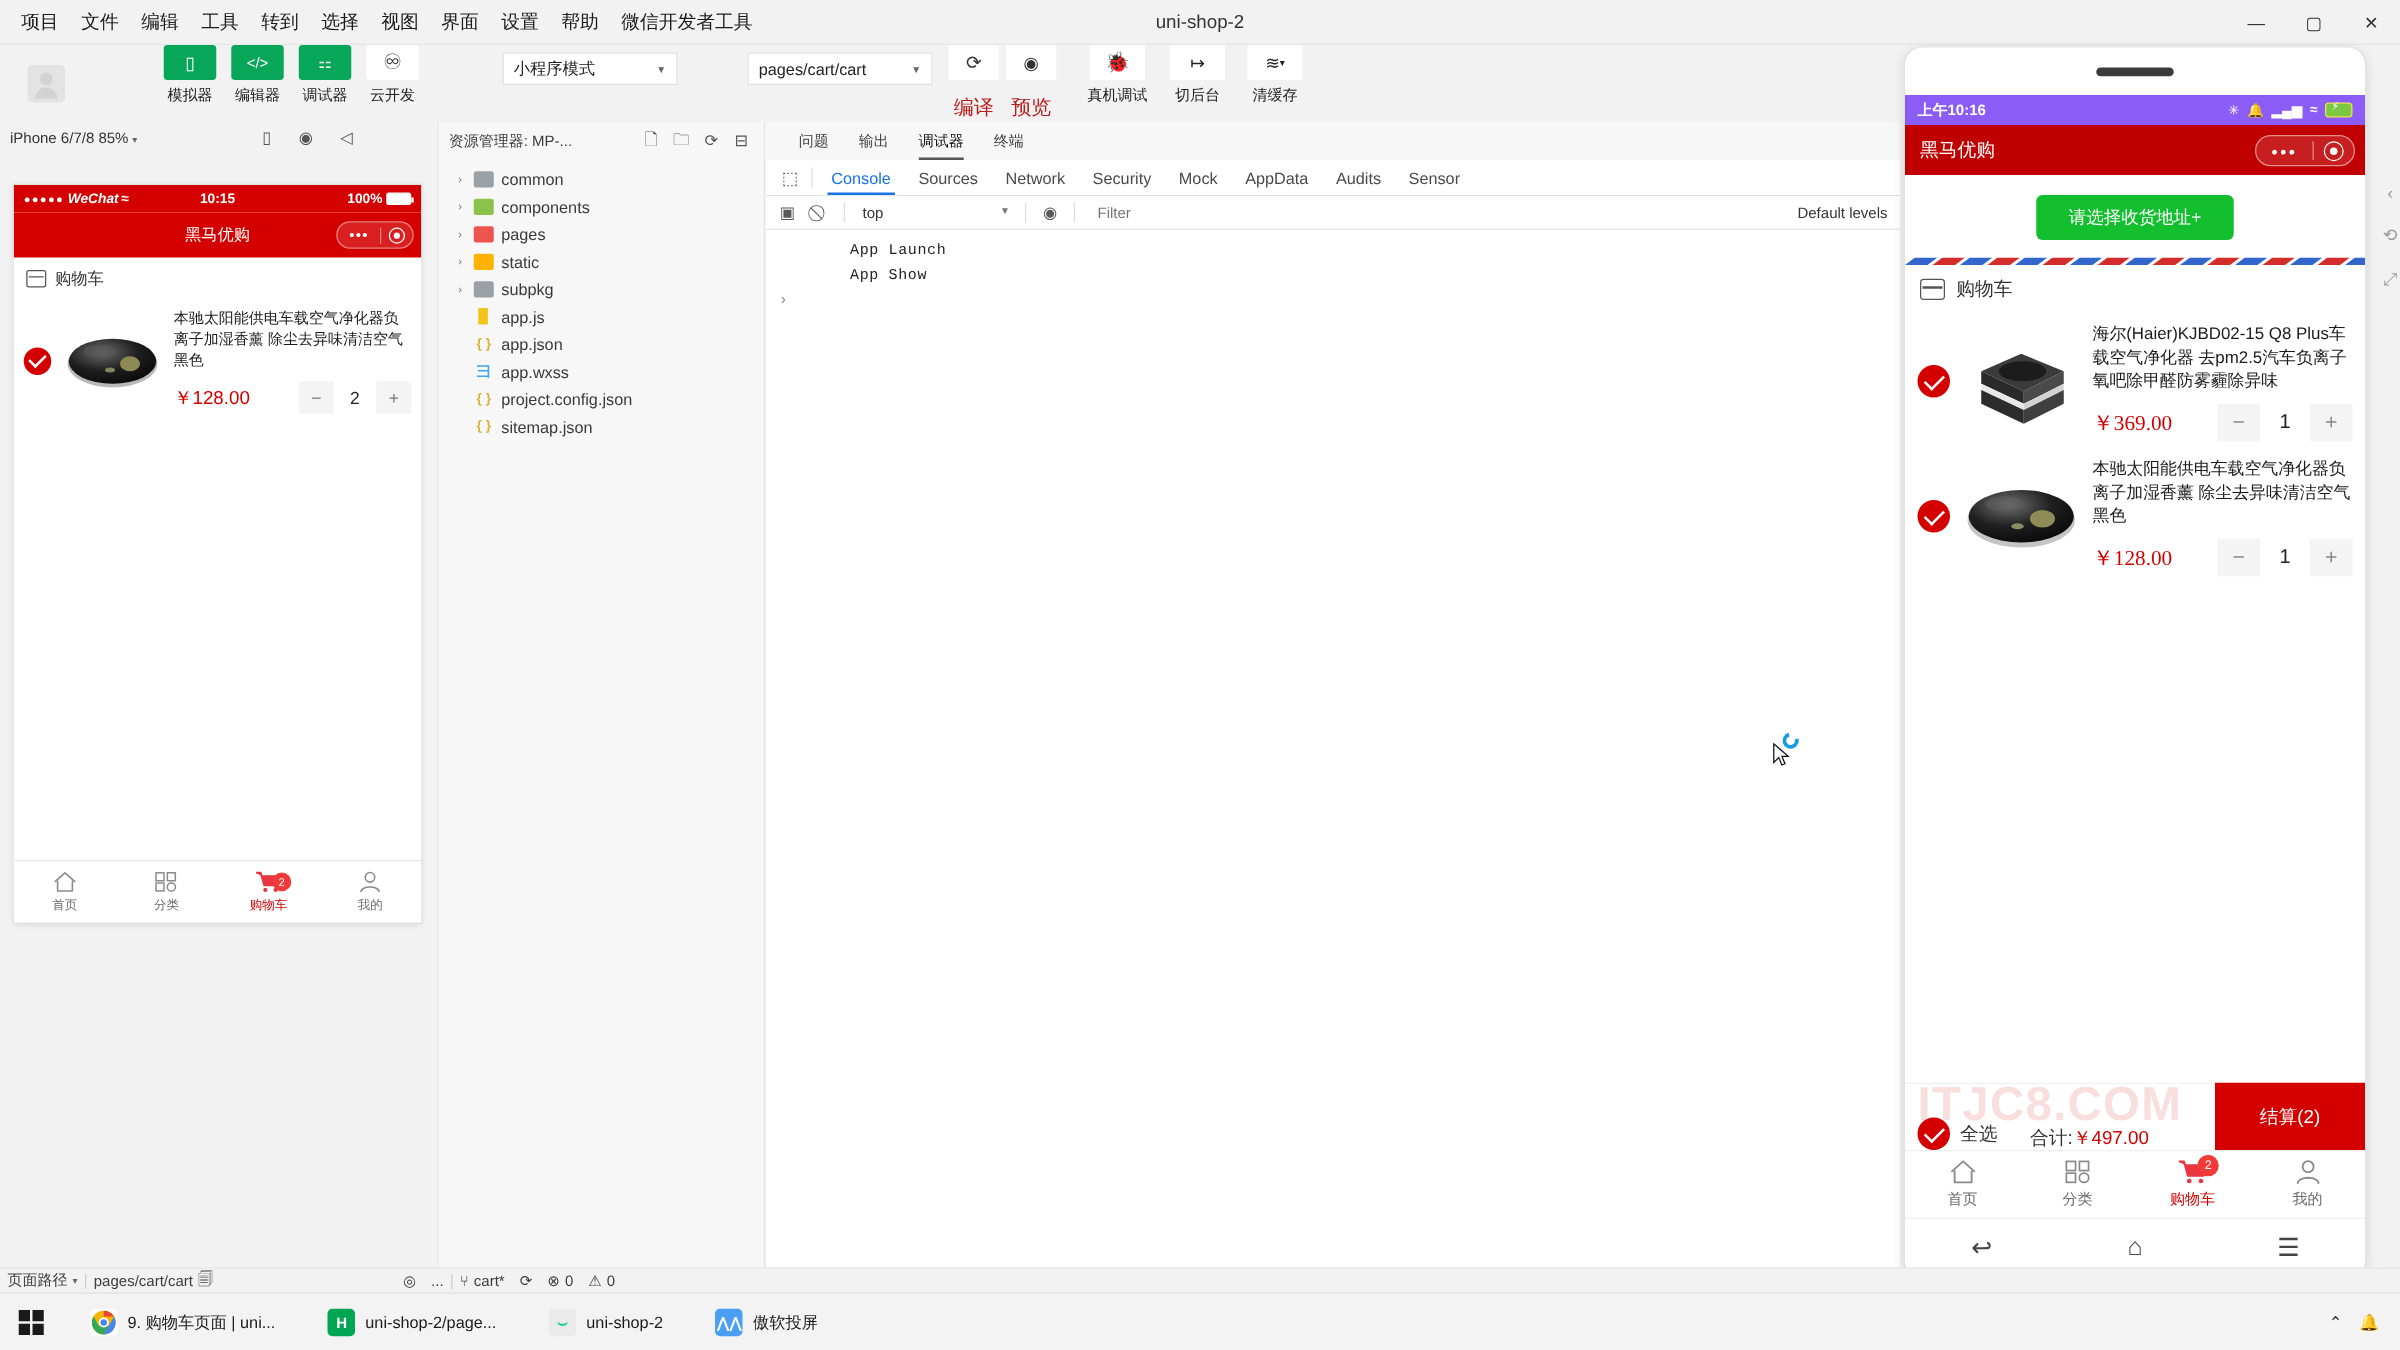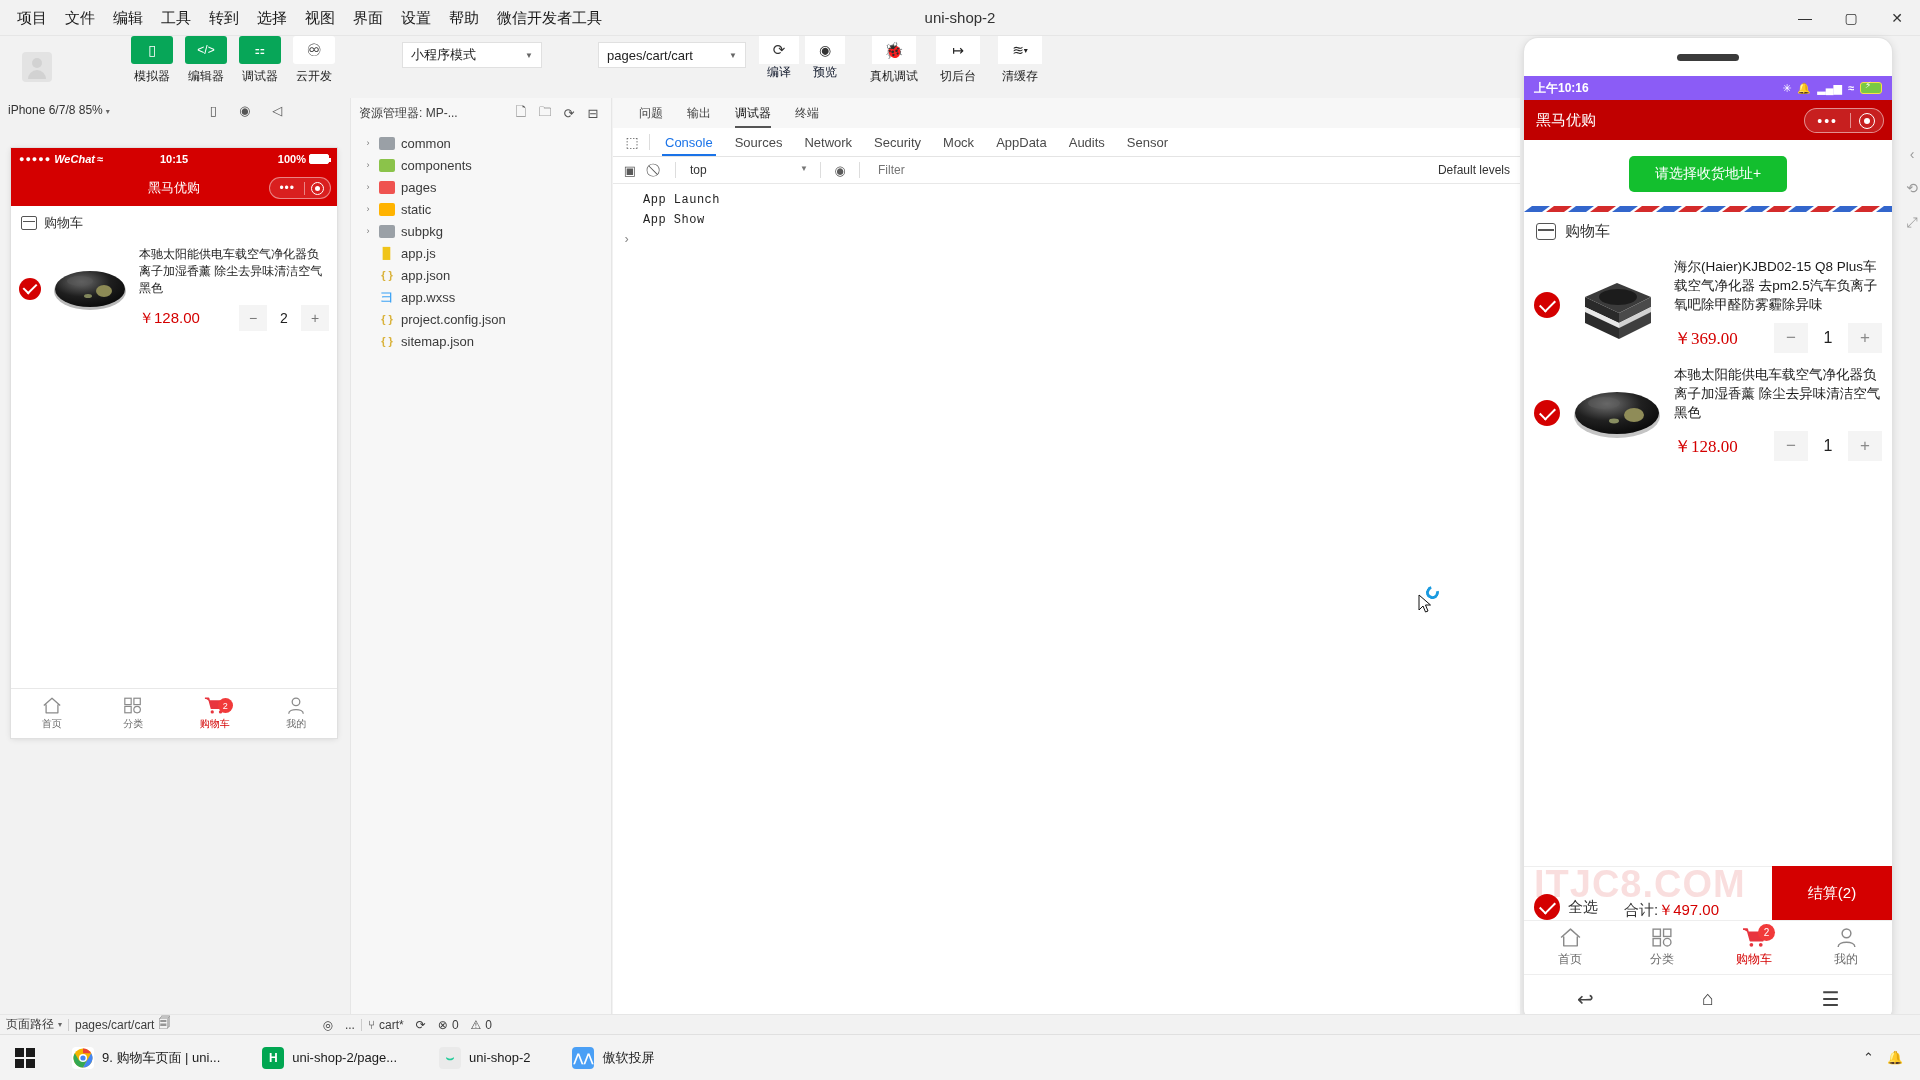--- a/index.html
+++ b/index.html
@@ -77,21 +77,21 @@
     padding: 0 8px; font-size: 13px; color: #222; position: relative;
   }
   .page-select .caret { position: absolute; right: 8px; font-size: 8px; color: #666; }
 
   .tgroup2 { display: flex; margin-left: 10px; }
   .tbtn2 { width: 46px; display: flex; flex-direction: column; align-items: center; }
   .tbtn2 .ic {
     width: 40px; height: 28px; background: #fff; display: flex;
     align-items: center; justify-content: center; color: #333;
   }
-  .tbtn2 .lb { font-size: 12px; color: #0f172a; margin-top: 0; white-space: nowrap; }
+  .tbtn2 .lb { font-size: 16px; color: #b91c1c; margin-top: 12px; white-space: nowrap; }
   .tgroup3 { display: flex; margin-left: 22px; gap: 18px; }
   .tgroup3 .tbtn3 { display: flex; flex-direction: column; align-items: center; }
   .tgroup3 .ic {
     width: 44px; height: 28px; background: #fff; display: flex;
     align-items: center; justify-content: center; color: #222;
   }
   .tgroup3 .lb { font-size: 12px; color: #222; margin-top: 4px; white-space: nowrap; }
 
   
   .sim-bar {
@@ -252,21 +252,21 @@
   .dt-ctx {
     font-size: 12px; color: #333; padding: 0 6px; width: 128px; position: relative;
   }
   .dt-ctx .caret { position: absolute; right: 4px; top: 1px; font-size: 8px; color: #777; }
   .dt-filter {
     flex: 1; font-size: 12px; color: #9a9a9a; padding-left: 10px;
     border: none; outline: none; background: transparent;
   }
   .dt-levels { font-size: 12px; color: #333; padding-right: 10px; white-space: nowrap; }
   .console-log { padding: 6px 0 0 30px; font-size: 12px; color: #222; font-family: "Liberation Mono", monospace; }
-  .log-line { height: 20px; line-height: 20px; letter-spacing: .5px; }
+  .log-line { height: 20px; line-height: 20px; letter-spacing: .5px; margin-left: 37px; }
   .log-prompt { color: #888; padding-left: 2px; font-size: 12px; height: 20px; line-height: 20px;}
 
   .cursor {
     position: absolute; left: 805px; top: 496px; pointer-events: none;
   }
   .cursor .spin {
     position: absolute; left: 8px; top: -8px; width: 13px; height: 13px;
     border-radius: 50%; border: 3px solid #1a9ae0; border-top-color: transparent;
     transform: rotate(30deg);
   }

